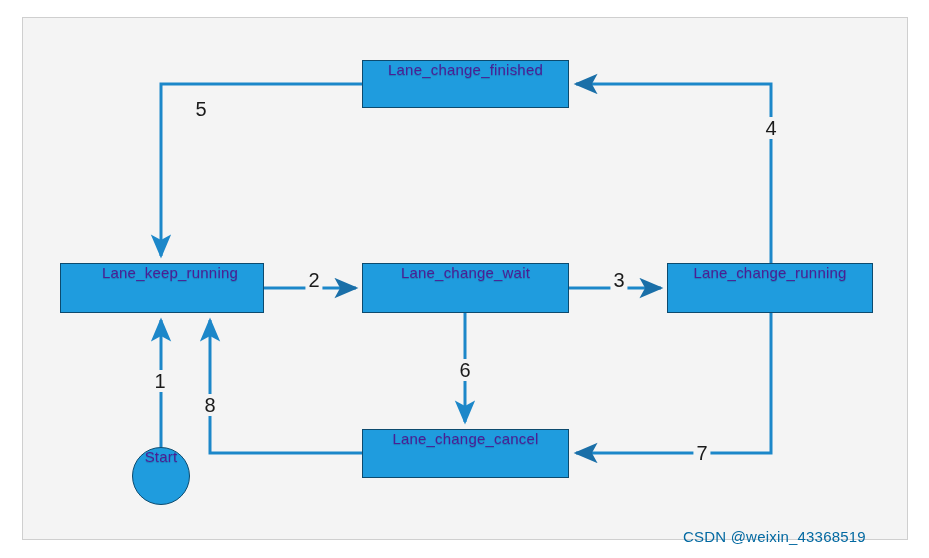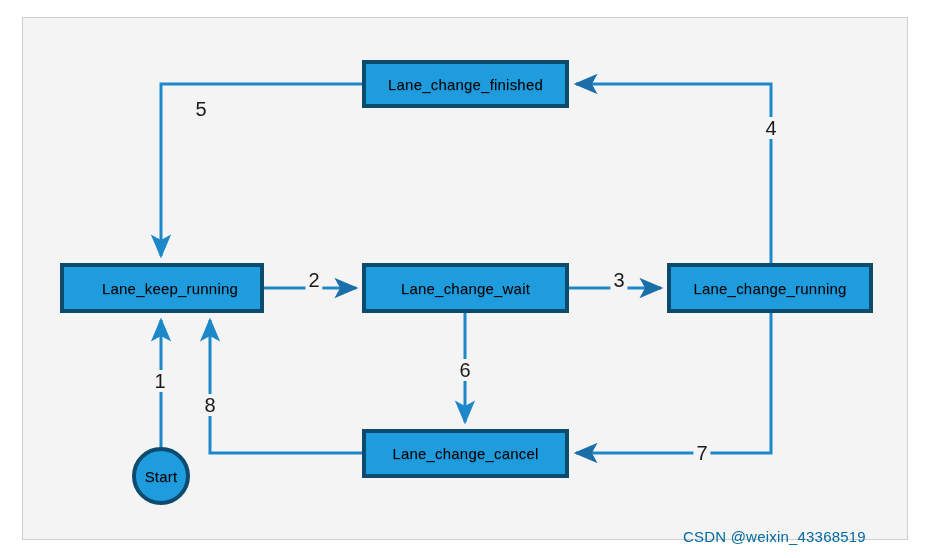--- a/index.html
+++ b/index.html
@@ -28,25 +28,25 @@
   #canvas {
     position: absolute;
     left: 0;
     top: 0;
     width: 929px;
     height: 558px;
   }
   .node {
     position: absolute;
     background: #1f9cde;
-    border: 4px solid #0c4a6e;
+    border: 1px solid #0c4a6e;
     box-sizing: border-box;
-    color: #000000;
+    color: #4c1d95;
     display: flex;
-    align-items: center;
+    align-items: flex-start;
     justify-content: center;
     font-size: 15px;
     letter-spacing: 0.2px;
     white-space: nowrap;
     text-shadow: 0 1px 1px rgba(0,0,0,0.18);
   }
   .node.start {
     border-radius: 50%;
     font-size: 15px;
   }

